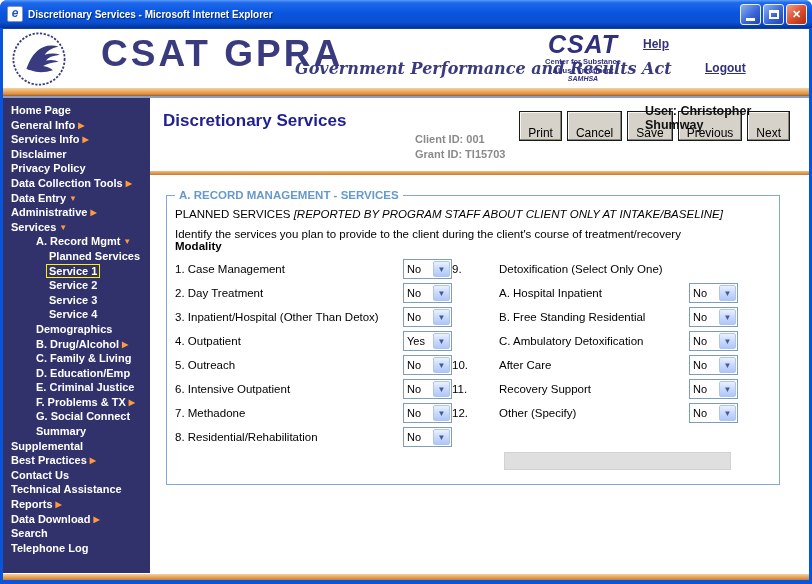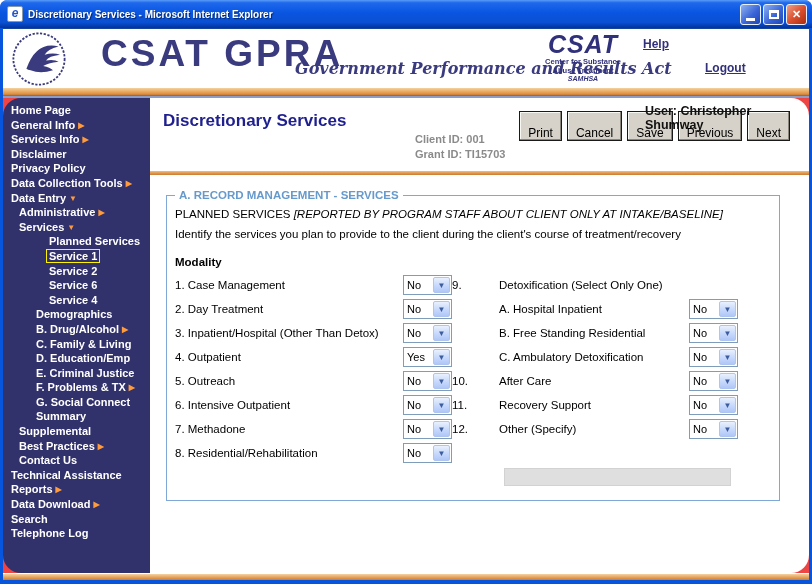--- a/index.html
+++ b/index.html
@@ -44,27 +44,27 @@
               text-decoration:underline; cursor:pointer; }
   .help-pos { left:640px; } .logout-pos { left:702px;margin-top:24px; }
   .user-label { position:absolute; left:642px; top:35px; font-size:12.5px; font-weight:bold; color:#101010;margin-top:40px; }
 
   .orange-bar { height:8px; flex:0 0 8px;
                 background:linear-gradient(180deg,#F4D2A0 0%,#ECAE66 45%,#E0954A 78%,#C97C34 100%);
                 border-bottom:1px solid #A86A2C; }
   .slate-line { height:2px; flex:0 0 2px; background:#8C9CC4; }
 
   
-  .bodyrow { flex:1; display:flex; overflow:hidden;border-radius:18px; }
+  .bodyrow { flex:1; display:flex; overflow:hidden; }
 
   .sidebar { width:147px; flex:0 0 147px; background:#31316B; padding-top:5px; overflow:hidden; }
   .nav-item { height:14.6px; line-height:14.2px; color:#FFFFFF; font-size:11px; font-weight:bold;
               white-space:nowrap; cursor:pointer; }
   .nav-item.lvl0 { padding-left:8px; }
-  .nav-item.lvl1 { padding-left:16px; }
+  .nav-item.lvl1 { padding-left:8px; }
   .nav-item.lvl2 { padding-left:33px; }
   .nav-item.lvl3 { padding-left:46px; }
   .nav-item.selected .nav-label { border:1px solid #FFF200; padding:0 2px; margin-left:-3px; }
   .nav-arrow { color:#FF9B3D; font-size:8px; margin-left:3px; vertical-align:1px; }
 
   .main { flex:1; background:#fff; overflow:hidden; }
   .page-head { display:flex; align-items:flex-start; padding:13px 19px 0 13px; }
   .page-title { width:252px; font-size:17px; font-weight:bold; color:#1F1F8F; }
   .ids { flex:1; font-size:11px; font-weight:bold; color:#8A8A8A; line-height:15px;margin-top:21px; }
   .toolbar { display:flex; gap:5px; }
@@ -72,21 +72,21 @@
          font-family:"Liberation Sans", sans-serif; cursor:pointer;
          box-shadow:inset -1px -1px 0 #8A867E, inset 1px 1px 0 #F8F8F2; }
   .orange-rule { height:4px; margin-top:9px;
                  background:linear-gradient(180deg,#F0BE82 0%,#DD9246 60%,#C97C34 100%); }
 
   fieldset.svc { margin:14px 29px 0 16px; border:1px solid #7FA8D8; padding:2px 8px 11px 8px; }
   fieldset.svc legend { color:#6699CC; font-weight:bold; font-size:11.5px; padding:0 4px;margin-top:22px; }
   .ps-line { font-size:11.5px; margin-top:5px; }
   .ps-line .it { font-style:italic; }
   .identify { font-size:11.5px; margin-top:8px; }
-  .modality { font-size:11.5px; font-weight:bold; margin-top:16px; }
+  .modality { font-size:11.5px; font-weight:bold; margin-top:0; }
 
   .grid { display:flex; margin-top:5px; }
   .col-left { width:277px; }
   .col-right { width:286px; }
   .frow { height:24px; display:flex; align-items:center; }
   .frow .lbl { flex:1; font-size:11.5px; }
   .frow .rnum { width:47px; font-size:11.5px; }
   .frow .rlbl { flex:1; font-size:11.5px; }
 
   .xp-select { width:49px; flex:0 0 49px; height:20px; background:#fff; border:1px solid #7F9DB9;
@@ -179,35 +179,38 @@
           </div>
 
           <div class="nav-item lvl1">
             <span class="nav-label">Administrative</span><span class="nav-arrow">▶</span>
           </div>
 
           <div class="nav-item lvl1">
             <span class="nav-label">Services</span><span class="nav-arrow">▼</span>
           </div>
 
+          <div class="nav-item lvl2">
+            <span class="nav-label">A. Record Mgmt</span><span class="nav-arrow">▼</span>
+          </div>
 
           <div class="nav-item lvl3">
             <span class="nav-label">Planned Services</span><span class="nav-arrow"></span>
           </div>
 
           <div class="nav-item lvl3 selected">
             <span class="nav-label">Service 1</span><span class="nav-arrow"></span>
           </div>
 
           <div class="nav-item lvl3">
             <span class="nav-label">Service 2</span><span class="nav-arrow"></span>
           </div>
 
           <div class="nav-item lvl3">
-            <span class="nav-label">Service 6</span><span class="nav-arrow"></span>
+            <span class="nav-label">Service 3</span><span class="nav-arrow"></span>
           </div>
 
           <div class="nav-item lvl3">
             <span class="nav-label">Service 4</span><span class="nav-arrow"></span>
           </div>
 
           <div class="nav-item lvl2">
             <span class="nav-label">Demographics</span><span class="nav-arrow"></span>
           </div>
 

